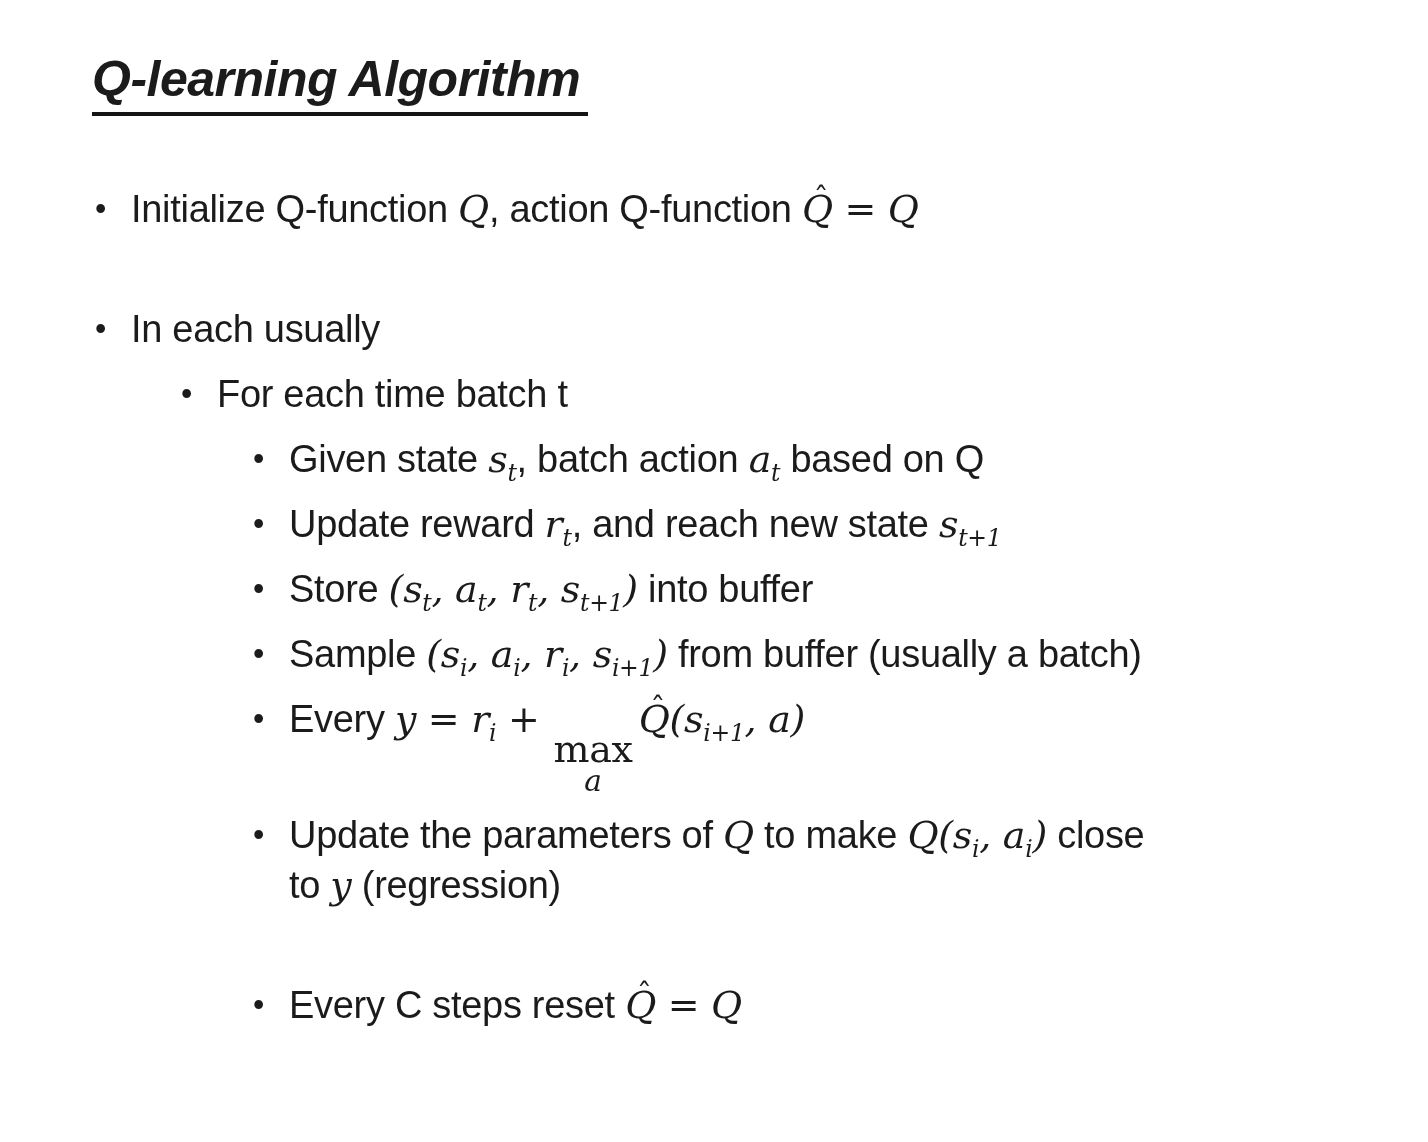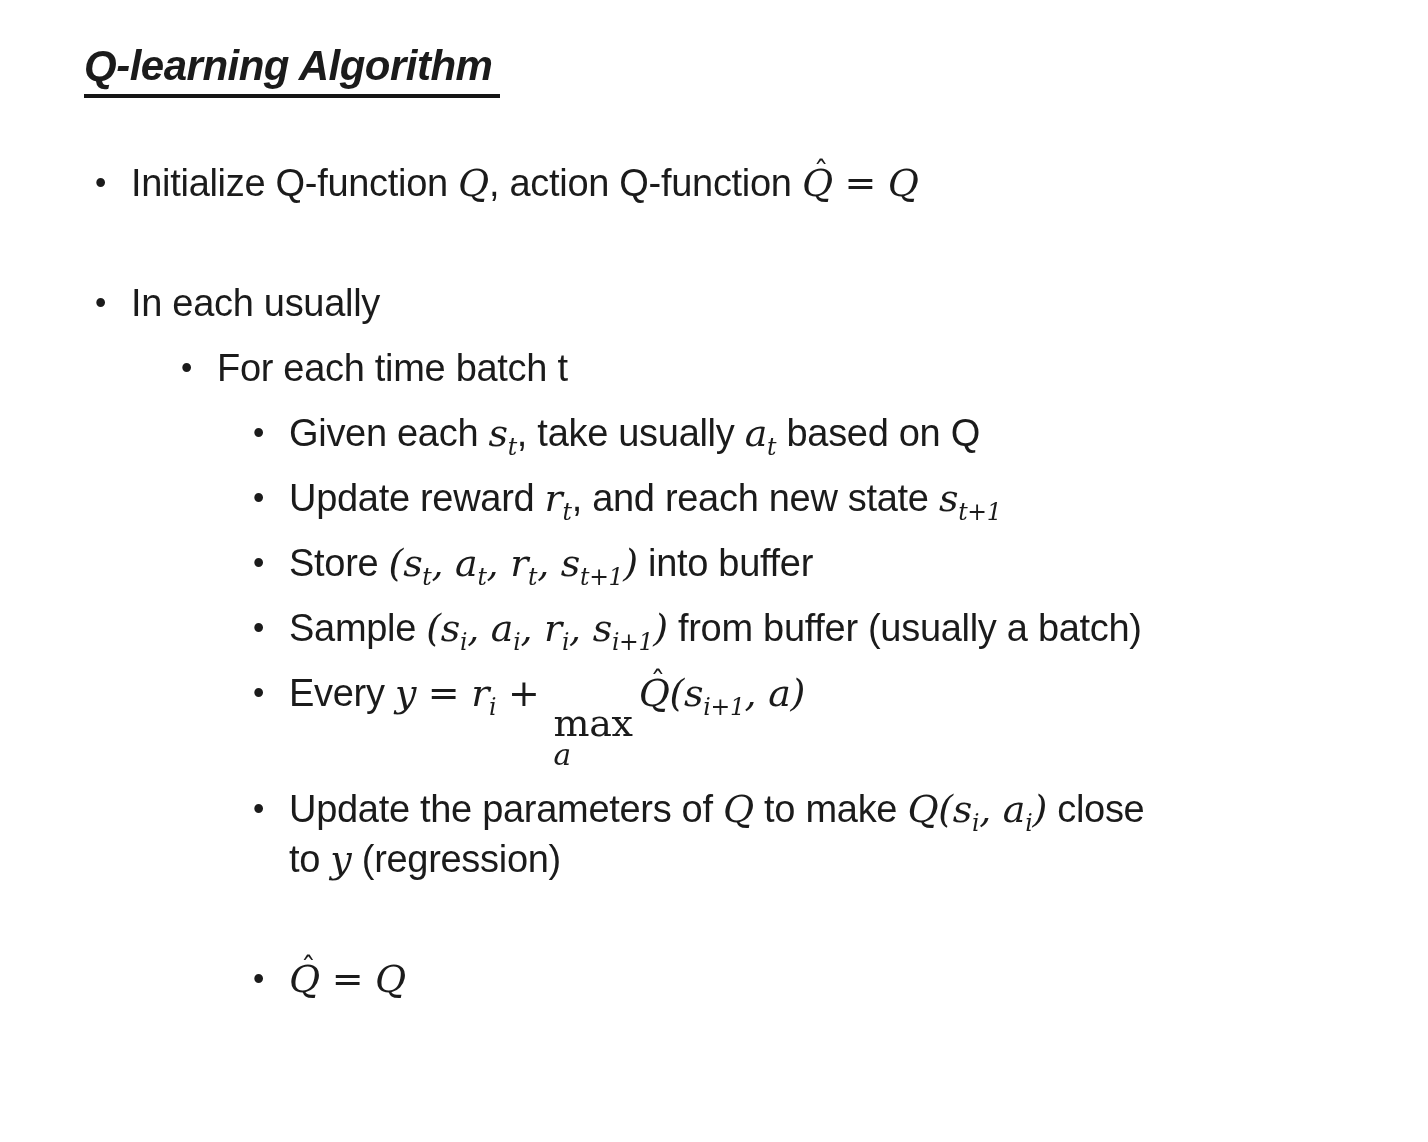--- a/index.html
+++ b/index.html
@@ -10,22 +10,22 @@
     background: #ffffff;
     overflow: hidden;
     box-sizing: border-box;
     padding-top: 34px;
     font-family: "Liberation Sans", sans-serif;
     color: #1b1b1b;
   }
   .title-wrap { margin-left: 76px; }
   .title-text {
     display: inline-block;
-    margin: 8px;
-    font-size: 42px;
+    margin: 16px;
+    font-size: 50px;
     font-weight: bold;
     font-style: italic;
     letter-spacing: -0.5px;
     border-bottom: 4px solid #151515;
     padding: 0 8px 4px 0;
   }
   .bullets { margin-top: 52px; }
   .row {
     display: flex;
     align-items: flex-start;
@@ -60,20 +60,21 @@
     position: absolute;
     top: -0.34em;
     left: 62%;
     transform: translateX(-50%);
     font-size: 0.8em;
     font-style: normal;
   }
   .us {
     display: inline-flex;
     flex-direction: column;
+    align-items: center;
     line-height: 0.95;
     vertical-align: -0.78em;
     margin: 0 6px 0 2px;
     font-family: "DejaVu Serif", serif;
   }
   .us .ub { font-style: normal; }
   .us .uu { font-style: italic; font-size: 0.78em; }
 </style>
 </head>
 <body>
@@ -90,21 +91,21 @@
       <div class="row lv1 gap">
         <span class="dot">•</span>
         <span class="content"><span class="txt">In each usually</span></span>
       </div>
       <div class="row lv2">
         <span class="dot">•</span>
         <span class="content"><span class="txt">For each time batch t</span></span>
       </div>
       <div class="row lv3">
         <span class="dot">•</span>
-        <span class="content"><span class="txt">Given each </span><span class="math"><span>s</span><sub class="msub">t</sub></span><span class="txt">, take usually </span><span class="math"><span>a</span><sub class="msub">t</sub></span><span class="txt"> based on Q</span><br></span>
+        <span class="content"><span class="txt">Given state </span><span class="math"><span>s</span><sub class="msub">t</sub></span><span class="txt">, batch action </span><span class="math"><span>a</span><sub class="msub">t</sub></span><span class="txt"> based on Q</span><br></span>
       </div>
       <div class="row lv3">
         <span class="dot">•</span>
         <span class="content"><span class="txt">Update reward </span><span class="math"><span>r</span><sub class="msub">t</sub></span><span class="txt">, and reach new state </span><span class="math"><span>s</span><sub class="msub">t+1</sub></span></span>
       </div>
       <div class="row lv3">
         <span class="dot">•</span>
         <span class="content"><span class="txt">Store </span><span class="math">(</span><span class="math"><span>s</span><sub class="msub">t</sub></span><span class="math">, </span><span class="math"><span>a</span><sub class="msub">t</sub></span><span class="math">, </span><span class="math"><span>r</span><sub class="msub">t</sub></span><span class="math">, </span><span class="math"><span>s</span><sub class="msub">t+1</sub></span><span class="math">)</span><span class="txt"> into buffer</span></span>
       </div>
       <div class="row lv3">
@@ -117,16 +118,16 @@
             <span class="ub">max</span>
             <span class="uu">a</span>
           </span><span class="mhat"><span class="hat">ˆ</span><span>Q</span></span><span class="math">(</span><span class="math"><span>s</span><sub class="msub">i+1</sub></span><span class="math">, a)</span></span>
       </div>
       <div class="row lv3">
         <span class="dot">•</span>
         <span class="content"><span class="txt">Update the parameters of </span><span class="math">Q</span><span class="txt"> to make </span><span class="math">Q(</span><span class="math"><span>s</span><sub class="msub">i</sub></span><span class="math">, </span><span class="math"><span>a</span><sub class="msub">i</sub></span><span class="math">)</span><span class="txt"> close</span><br><span class="txt">to </span><span class="math">y</span><span class="txt"> (regression)</span></span>
       </div>
       <div class="row lv3 gap">
         <span class="dot">•</span>
-        <span class="content"><span class="mhat"><span class="hat">ˆ</span><span>Q</span></span><span class="math"> = Q</span></span>
+        <span class="content"><span class="txt">Every C steps reset </span><span class="mhat"><span class="hat">ˆ</span><span>Q</span></span><span class="math"> = Q</span></span>
       </div>
     </div>
 </div>
 
 </body></html>

